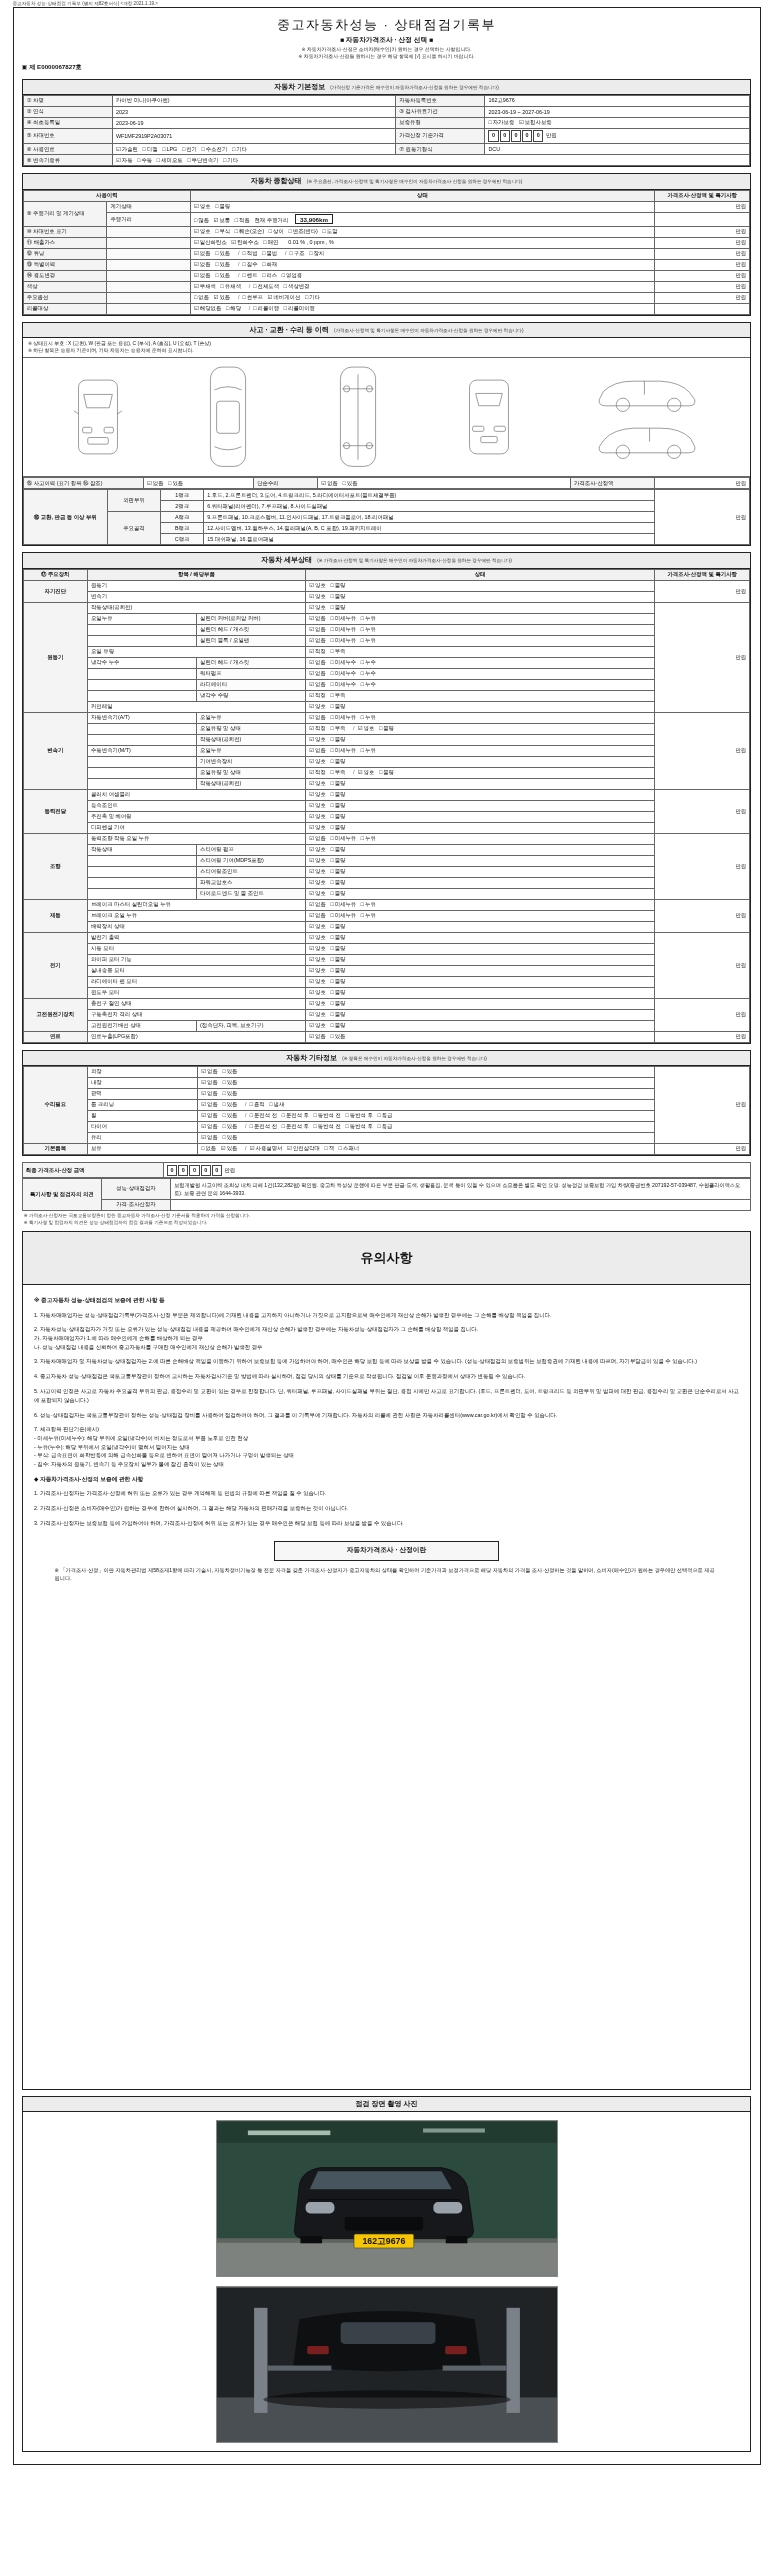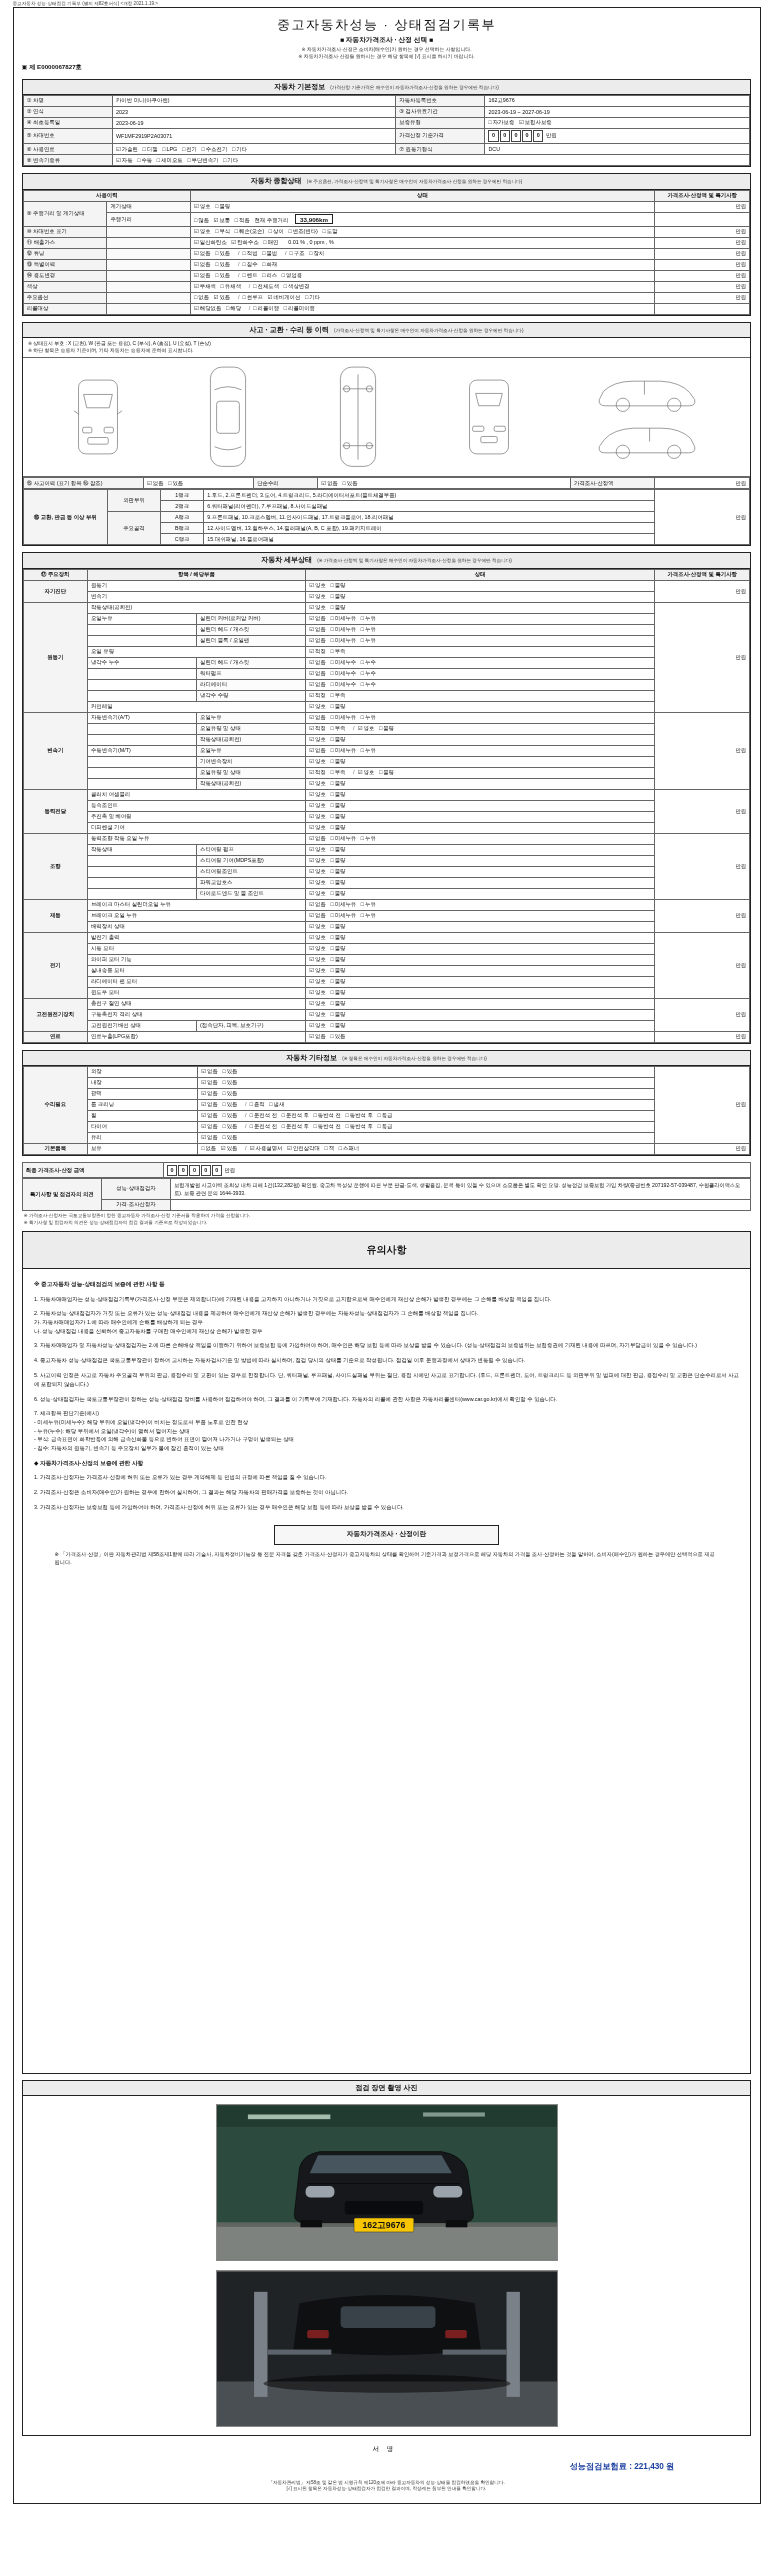--- a/index.html
+++ b/index.html
@@ -47,21 +47,21 @@
   .diag-stack{display:flex;flex-direction:column;gap:7.2px;}
 
   .final-table{margin-top:6.2px;border:0.8px solid #222;}
   .final-table .lbl{width:134px;font-weight:bold;}
   .opinion-table{border:0.8px solid #222;border-top:none;}
   .opinion-table .lbl{width:72px;text-align:center;font-weight:bold;}
   .lbl2{width:62px;background:#f4f4f4;text-align:center;}
   .optext{font-size:5.2px;line-height:1.55;}
   .tiny-note{font-size:4.6px;color:#333;margin-top:2.1px;padding-left:2.1px;}
 
-  .notice .sec-head{font-size:10px;padding:11px;}
+  .notice .sec-head{font-size:13px;padding:17px;}
   .notice-body{padding:7.2px 11.3px;font-size:5.4px;line-height:1.6;min-height:804px;box-sizing:border-box;}
   .notice-sub{font-weight:bold;margin:4.1px 0 5.2px;font-size:5.7px;}
   .notice-item{white-space:pre-line;margin:0 0 6.2px;}
   .define-box{border:0.8px solid #222;width:216px;margin:13.4px auto 5.2px;text-align:center;
     padding:3.6px;font-weight:bold;font-size:6.7px;background:#f7f7f7;}
   .define-text{white-space:pre-line;font-size:5.2px;margin:0 20.6px;}
 
   .photo-wrap{display:flex;flex-direction:column;align-items:center;gap:8.2px;padding:8.2px 0;}
   .photo{border:0.5px solid #888;line-height:0;}
 
@@ -675,24 +675,15 @@
           <rect x="175" y="114" width="42" height="16" rx="4" fill="#7a1f1f"></rect>
           <rect x="443" y="114" width="42" height="16" rx="4" fill="#7a1f1f"></rect>
           <rect x="98" y="152" width="124" height="10" fill="#5c636a"></rect>
           <rect x="438" y="152" width="124" height="10" fill="#5c636a"></rect>
           <ellipse cx="330" cy="218" rx="240" ry="18" fill="#000" opacity="0.5"></ellipse>
         </svg>
       </div>
     </div>
   </section>
 
-  <div class="sign-area">
-    <div class="sign-label">서명</div>
-    <div class="insurance">
-      <span>성능점검보험료 :</span>
-      <span class="ins-val">221,430 원</span>
-    </div>
-    <div class="footer-line">「자동차관리법」 제58조 및 같은 법 시행규칙 제120조에 따라 중고자동차의 성능·상태를 점검하였음을 확인합니다.</div>
-    <div class="footer-line">[√] 표시된 항목은 자동차성능·상태점검자가 점검한 결과이며, 작성례는 첨부된 안내를 확인합니다.</div>
-  </div>
 
 </div>
 
 
 </body></html>

